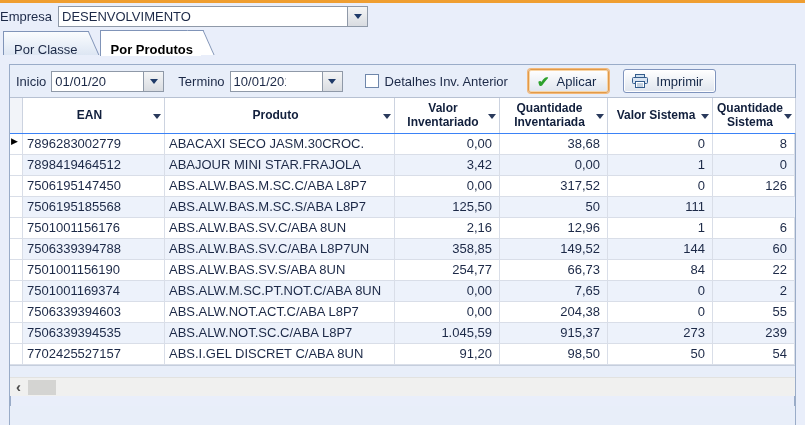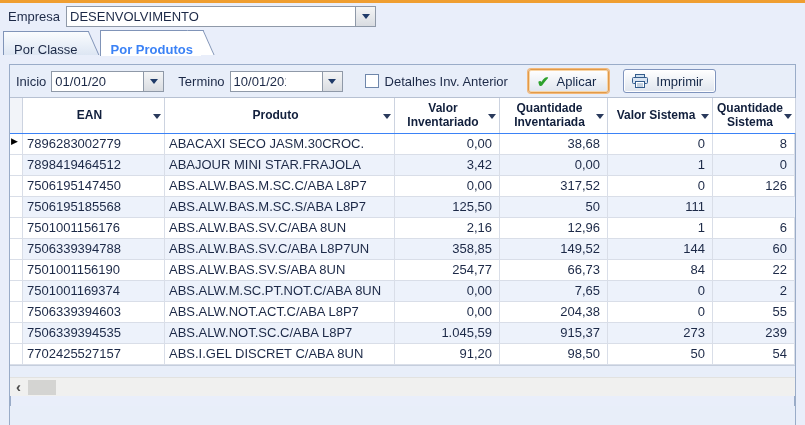--- a/index.html
+++ b/index.html
@@ -4,36 +4,36 @@
 <style>
   * { margin:0; padding:0; box-sizing:border-box; }
   html,body { width:805px; height:425px; overflow:hidden; }
   body { font-family:"Liberation Sans", sans-serif; background:#e9eefa; color:#1c2947; }
   .screen { position:relative; width:805px; height:425px; background:#e9eefa; }
 
   
   .topline { height:3px; background:#ef9e31; }
 
   
-  .empresa-row { height:26px; display:flex; align-items:center; padding-left:8px; }
+  .empresa-row { height:26px; display:flex; align-items:center; }
   .empresa-row .lbl { font-size:13px; margin-right:6px; }
   .combo { display:flex; height:21px; border:1px solid #8f99a8; background:#fff;gap:36px; }
   .combo.w-lg { width:310px; }
   .combo.w-sm { width:113px; }
   .combo .val { flex:1; font-size:13px; padding:2px 3px 0 3px; white-space:nowrap; overflow:hidden; }
   .combo .btn { width:20px; border-left:1px solid #8f99a8; background:linear-gradient(#f4f5f6,#d9dce1); display:flex; align-items:center; justify-content:center; cursor:pointer; }
   .tri-down { width:0; height:0; border-left:4px solid transparent; border-right:4px solid transparent; border-top:5px solid #1f3a68; }
 
   
   .tabbar { height:26px; display:flex; align-items:flex-end; padding-left:3px; position:relative; z-index:3; }
   .tab { position:relative; height:24px; padding:12px 8px 0 10px; font-size:13px; display:flex; align-items:center;
          background:linear-gradient(#fafcfe,#dde6f3); border:1px solid #8094b8; border-right:none; border-bottom:none; cursor:pointer; }
   .tab::after { content:""; position:absolute; top:-1px; right:-8px; width:15px; height:100%;
          background:linear-gradient(#fafcfe,#dde6f3); border:1px solid #8094b8; border-left:none; border-bottom:none; transform:skewX(24deg); }
-  .tab.active { background:#fff; font-weight:bold; height:26px; margin-bottom:-1px; z-index:4; color:#3b82f6; }
+  .tab.active { background:#fff; font-weight:bold; height:26px; margin-bottom:-1px; z-index:4; color:#000000; }
   .tab.active::after { background:#fff; height:calc(100% - 1px); }
   .tab .tlabel { position:relative; z-index:2; }
   .tab + .tab { margin-left:14px; }
 
   
   .panel { position:relative; height:367px; margin:9px; border:1px solid #9aacc8; border-bottom:none; background:#e8eef9; }
 
   
   .toolbar { height:32px; display:flex; align-items:center; padding-left:6px; font-size:13px; }
   .toolbar .lbl { margin-right:5px; }

